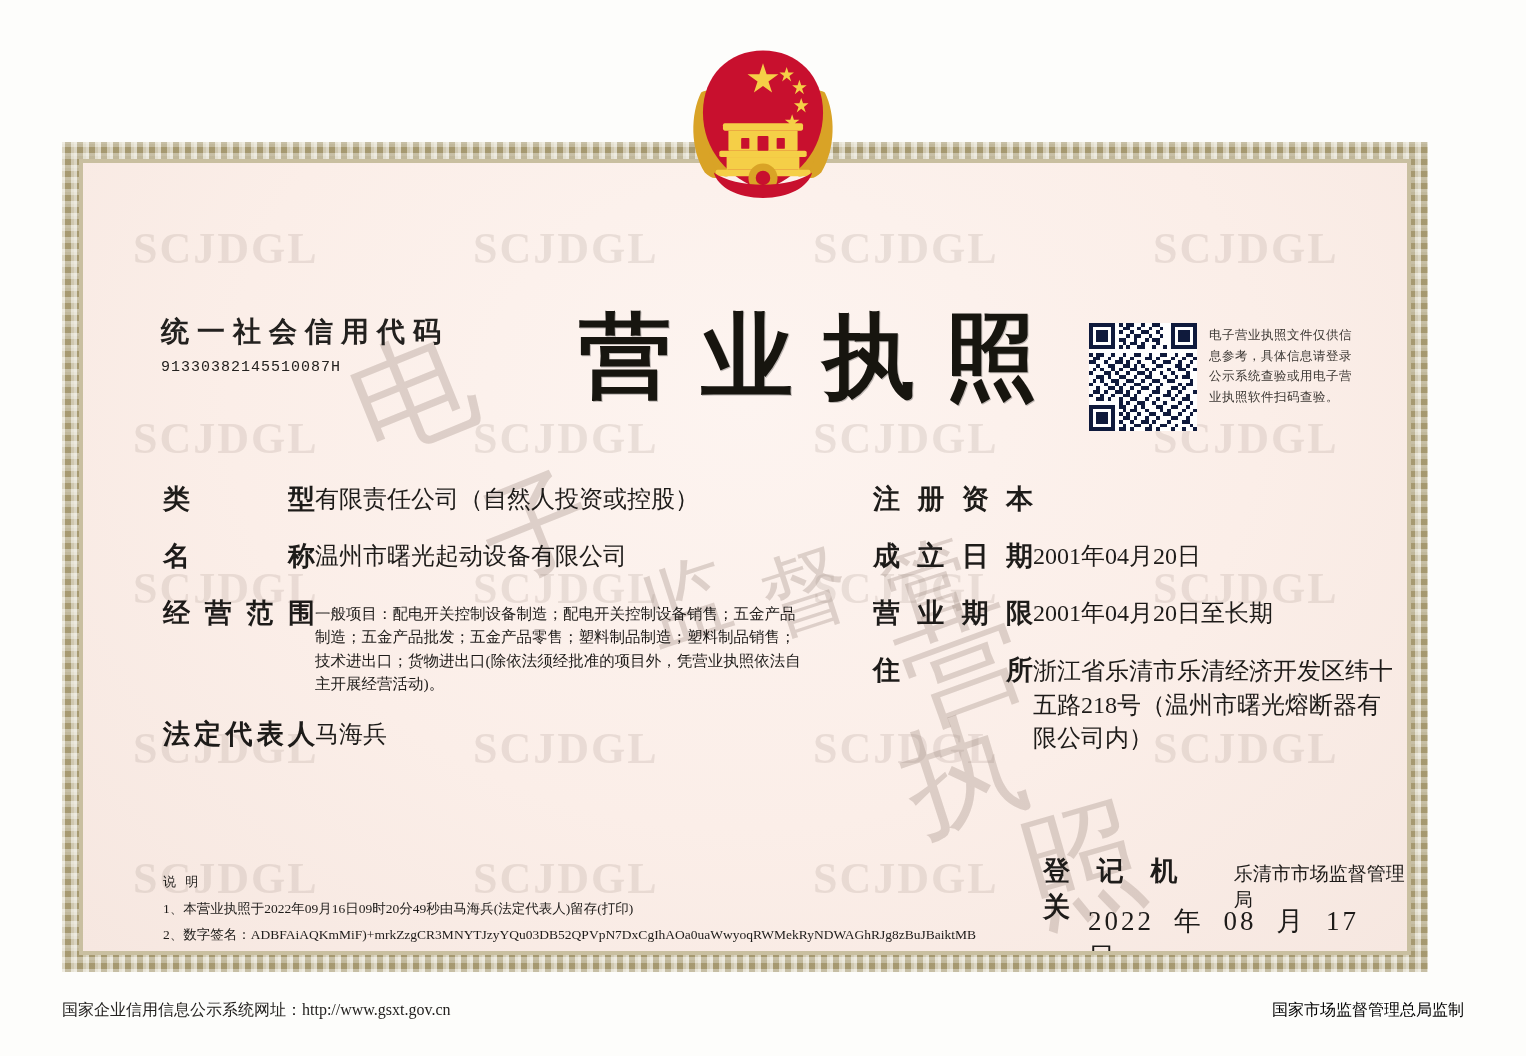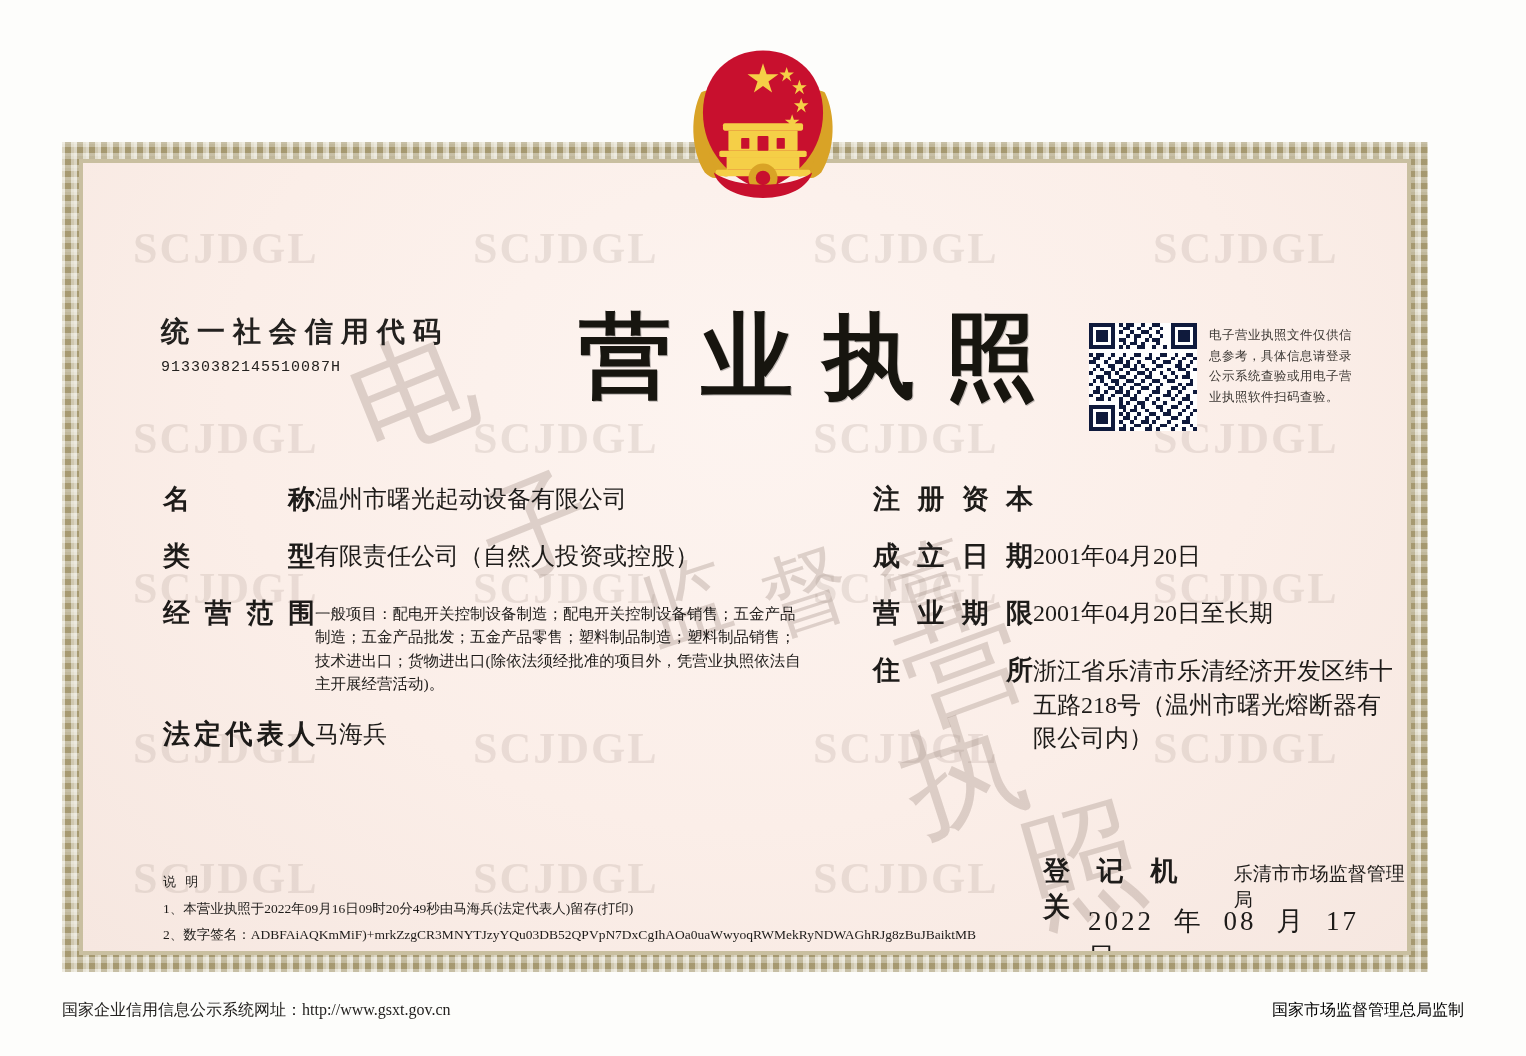--- a/index.html
+++ b/index.html
@@ -568,26 +568,26 @@
               <rect x="25" y="28" width="1" height="1"></rect>
               <rect x="28" y="28" width="1" height="1"></rect>
           </g>
         </svg>
       </div>
 
       <div id="qr-note">电子营业执照文件仅供信息参考，具体信息请登录公示系统查验或用电子营业执照软件扫码查验。</div>
 
       <div class="col-left">
         <div class="field">
+          <div class="field-label"><span class="lab-2">类　　型</span></div>
+          <div class="field-value">有限责任公司（自然人投资或控股）</div>
+        </div>
+        <div class="field">
           <div class="field-label"><span class="lab-2">名　　称</span></div>
           <div class="field-value">温州市曙光起动设备有限公司</div>
-        </div>
-        <div class="field">
-          <div class="field-label"><span class="lab-2">类　　型</span></div>
-          <div class="field-value">有限责任公司（自然人投资或控股）</div>
         </div>
         <div class="field">
           <div class="field-label"><span class="lab-4">经 营 范 围</span></div>
           <div class="field-value small" style="width:490px;">一般项目：配电开关控制设备制造；配电开关控制设备销售；五金产品制造；五金产品批发；五金产品零售；塑料制品制造；塑料制品销售；技术进出口；货物进出口(除依法须经批准的项目外，凭营业执照依法自主开展经营活动)。</div>
         </div>
         <div class="field">
           <div class="field-label"><span class="lab-3">法定代表人</span></div>
           <div class="field-value">马海兵</div>
         </div>
       </div>

